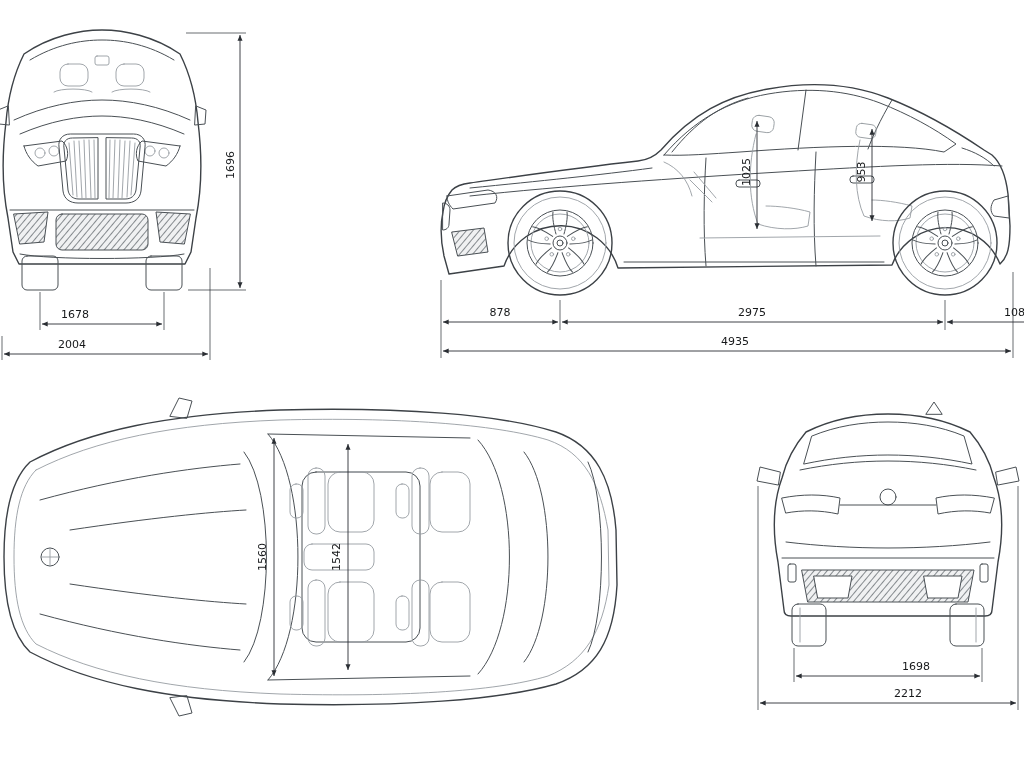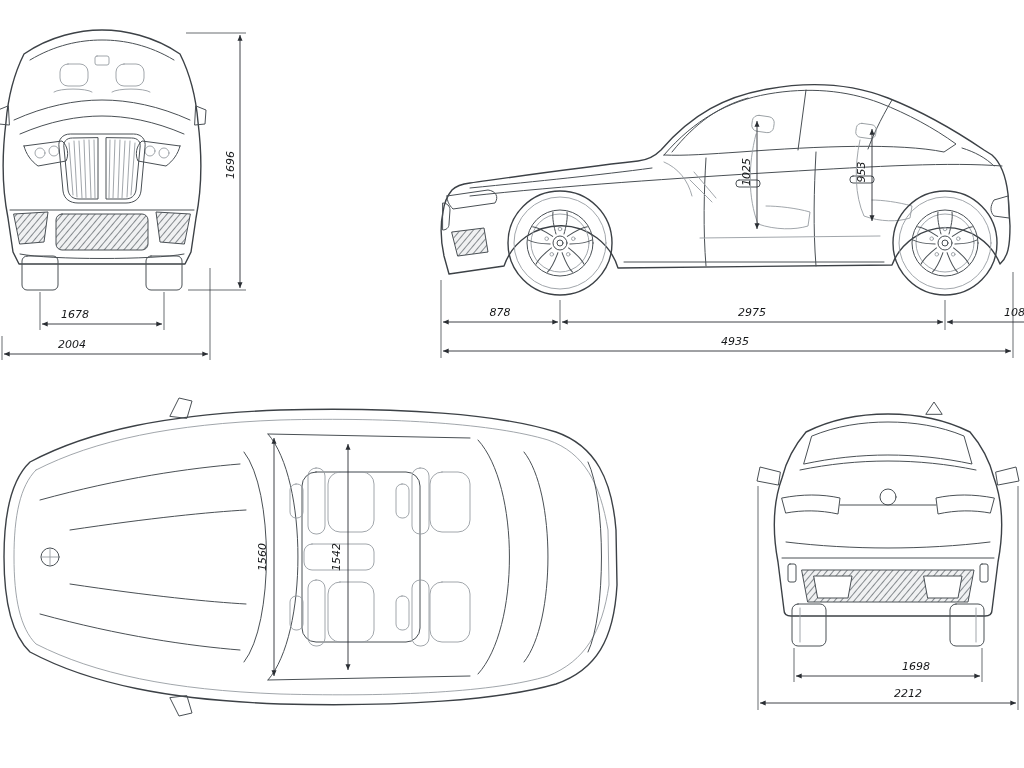--- a/index.html
+++ b/index.html
@@ -1,16 +1,16 @@
 <!DOCTYPE html>
 <html><head>
 <meta charset="utf-8">
 <style>
   html,body{margin:0;padding:0;background:#ffffff;}
-  #canvas-wrap{width:1024px;height:768px;background:#ffffff;overflow:hidden;position:relative;font-family:"DejaVu Sans",sans-serif;font-style:italic;}
+  #canvas-wrap{width:1024px;height:768px;background:#ffffff;overflow:hidden;position:relative;font-family:"DejaVu Sans",sans-serif;}
   svg{display:block;}
   .ol{fill:none;stroke:#3c4146;stroke-width:1.4;stroke-linecap:round;stroke-linejoin:round;}
   .ml{fill:none;stroke:#4a5055;stroke-width:1;stroke-linecap:round;stroke-linejoin:round;}
   .lt{fill:none;stroke:#969ca1;stroke-width:0.9;stroke-linecap:round;stroke-linejoin:round;}
   .dim{fill:none;stroke:#2a2e33;stroke-width:0.9;}
   .ext{fill:none;stroke:#2a2e33;stroke-width:0.7;}
   .mesh{fill:url(#mesh);}
   .wfill{fill:#ffffff;}
   .dimtxt{font-family:"DejaVu Sans",sans-serif;font-size:11px;fill:#16181a;}
 </style>

